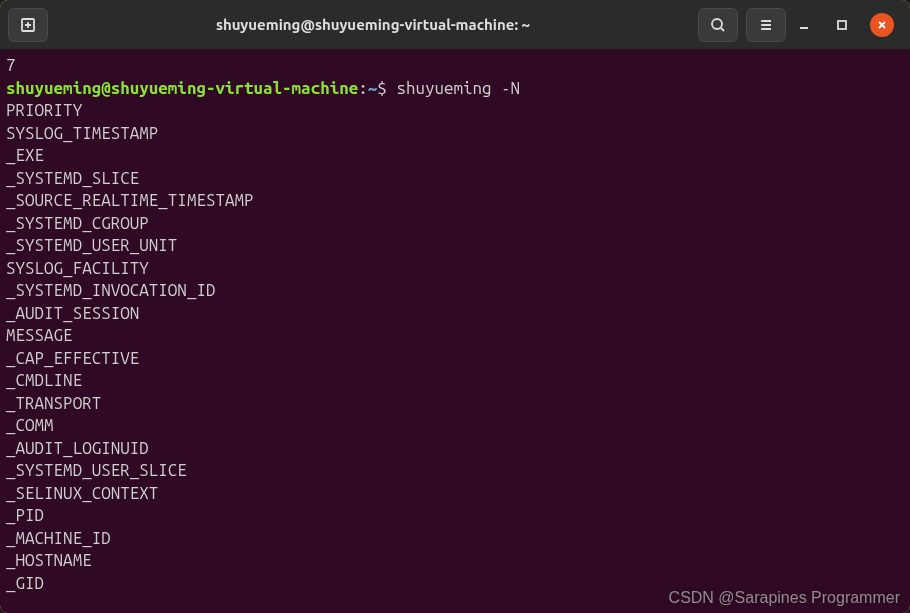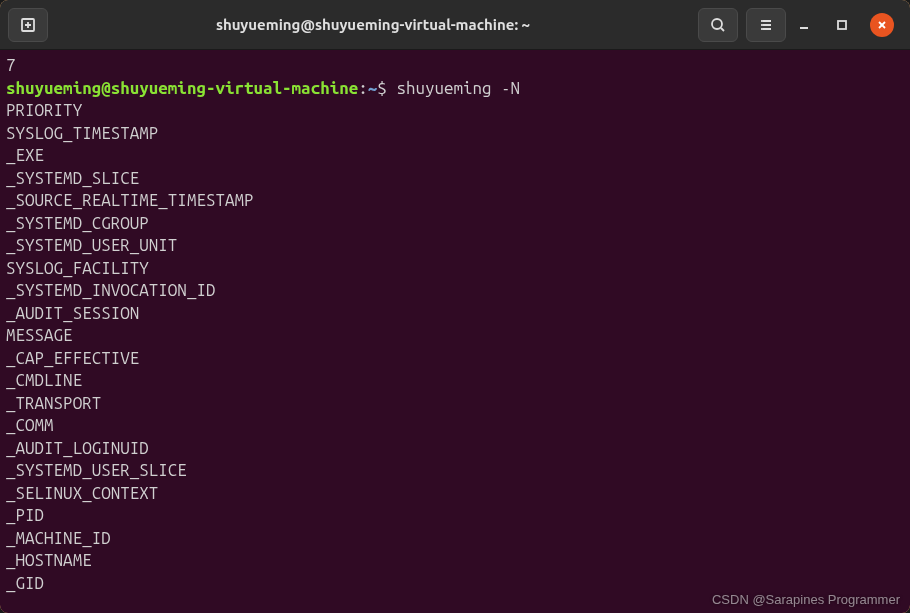--- a/index.html
+++ b/index.html
@@ -106,21 +106,21 @@
     }
     .output-line {
       color: #d0d0d0;
     }
     .watermark {
       position: absolute;
       bottom: 6px;
       right: 10px;
       color: rgba(240,240,240,0.55);
       font-family: sans-serif;
-      font-size: 13px;
+      font-size: 16px;
       text-shadow: 0 0 3px rgba(0,0,0,0.5);
     }
     .icon-svg {
       stroke: #ddd;
       fill: none;
       stroke-width: 1.8;
     }
   </style>
 </head>
 <body>

